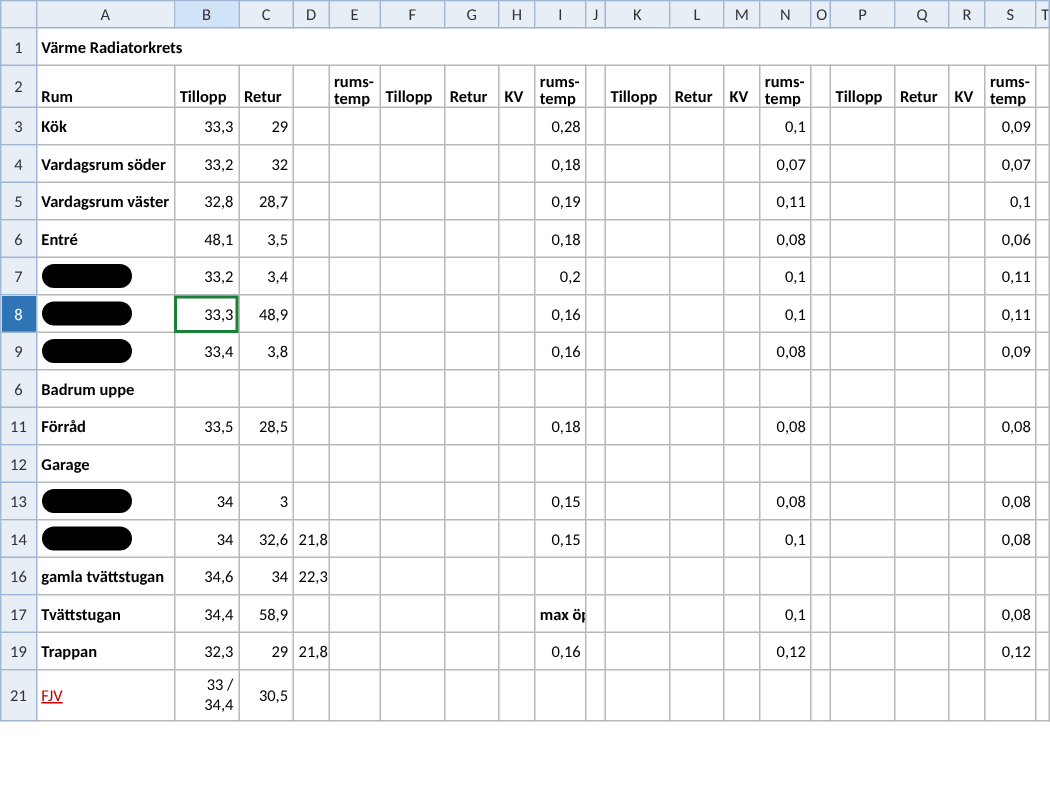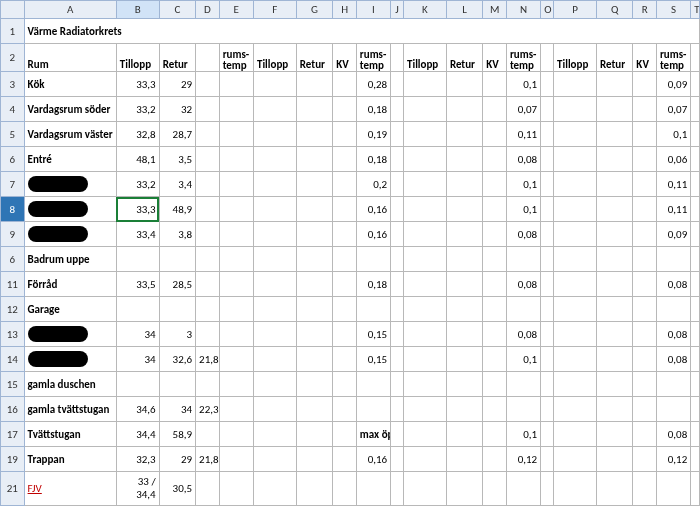--- a/index.html
+++ b/index.html
@@ -418,43 +418,20 @@
         <td class="num"></td>
         <td class="num">0,1</td>
         <td class="num"></td>
         <td class="num"></td>
         <td class="num"></td>
         <td class="num"></td>
         <td class="num">0,08</td>
         <td class="num"></td>
       </tr>
       <tr>
-        <th class="rowhead">15</th>
-        <td class="txt">gamla duschen</td>
-        <td class="num"></td>
-        <td class="num"></td>
-        <td class="num"></td>
-        <td class="num"></td>
-        <td class="num"></td>
-        <td class="num"></td>
-        <td class="num"></td>
-        <td class="num"></td>
-        <td class="num"></td>
-        <td class="num"></td>
-        <td class="num"></td>
-        <td class="num"></td>
-        <td class="num"></td>
-        <td class="num"></td>
-        <td class="num"></td>
-        <td class="num"></td>
-        <td class="num"></td>
-        <td class="num"></td>
-        <td class="num"></td>
-      </tr>
-      <tr>
         <th class="rowhead">16</th>
         <td class="txt">gamla tvättstugan</td>
         <td class="num">34,6</td>
         <td class="num">34</td>
         <td class="num">22,3</td>
         <td class="num"></td>
         <td class="num"></td>
         <td class="num"></td>
         <td class="num"></td>
         <td class="num"></td>

